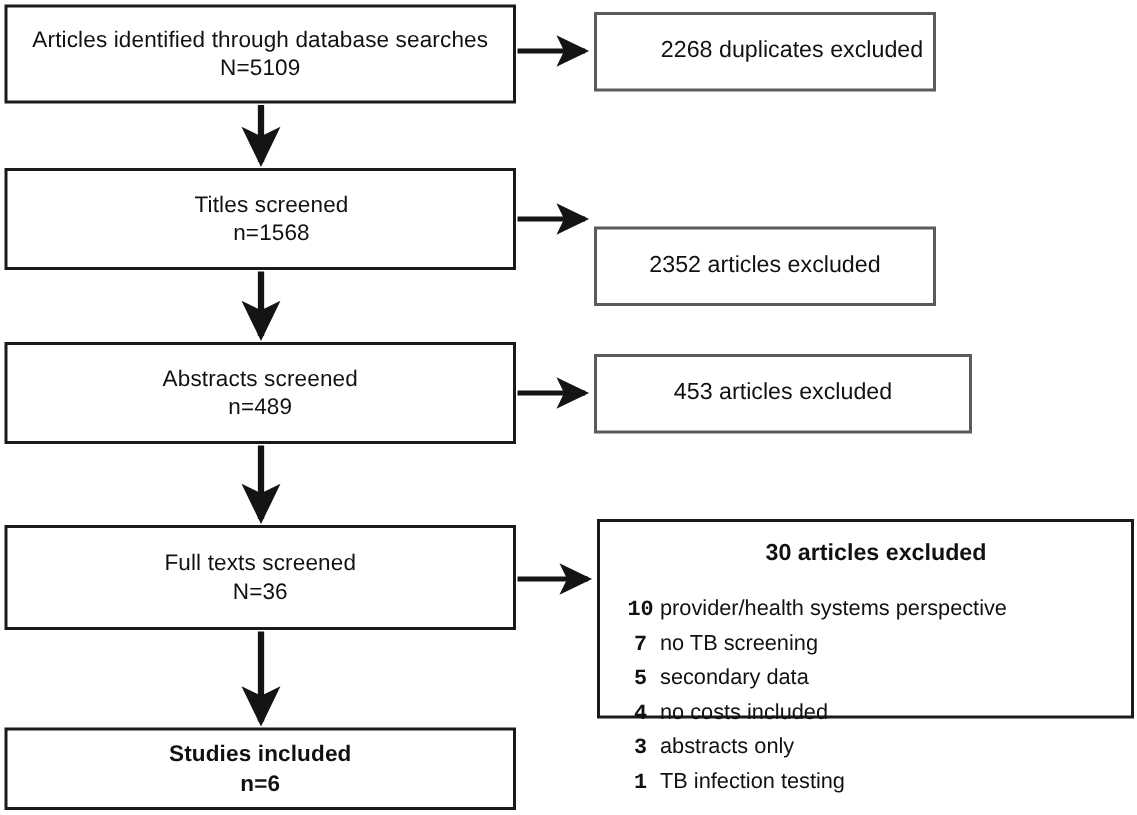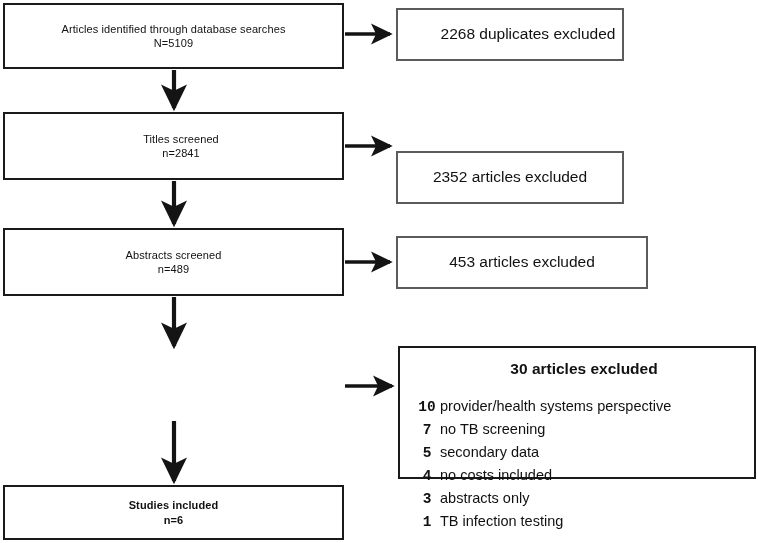--- a/index.html
+++ b/index.html
@@ -36,21 +36,21 @@
   }
   .box.bigexcl {
     border: 2px solid #1a1a1a;
     align-items: flex-start;
     justify-content: flex-start;
     text-align: center;
   }
 
   .line1, .line2 {
     display: block;
-    font-size: 11px;
+    font-size: 15px;
     line-height: 1.30;
     letter-spacing: 0.1px;
     white-space: nowrap;
   }
   .bold .line1, .bold .line2 { font-weight: bold; }
 
   .excl-label {
     font-size: 15.5px;
     line-height: 1.3;
     white-space: nowrap;
@@ -96,28 +96,32 @@
 
 <div id="diagram">
 
   <div class="box main" style="left:3px; top:3px; width:341px; height:66px;">
     <span class="line1">Articles identified through database searches</span>
     <span class="line2">N=5109</span>
   </div>
 
   <div class="box main" style="left:3px; top:112px; width:341px; height:68px;padding-left:15px;">
     <span class="line1">Titles screened</span>
-    <span class="line2">n=2841</span>
+    <span class="line2">n=1568</span>
   </div>
 
   <div class="box main" style="left:3px; top:228px; width:341px; height:68px;">
     <span class="line1">Abstracts screened</span>
     <span class="line2">n=489</span>
   </div>
 
+  <div class="box main" style="left:3px; top:350px; width:341px; height:70px;">
+    <span class="line1">Full texts screened</span>
+    <span class="line2">N=36</span>
+  </div>
 
   <div class="box main bold" style="left:3px; top:485px; width:341px; height:55px;">
     <span class="line1">Studies included</span>
     <span class="line2">n=6</span>
   </div>
 
   <div class="box excl" style="left:396px; top:8px; width:228px; height:53px;padding-left:36px;">
     <span class="excl-label">2268 duplicates excluded</span>
   </div>
 

